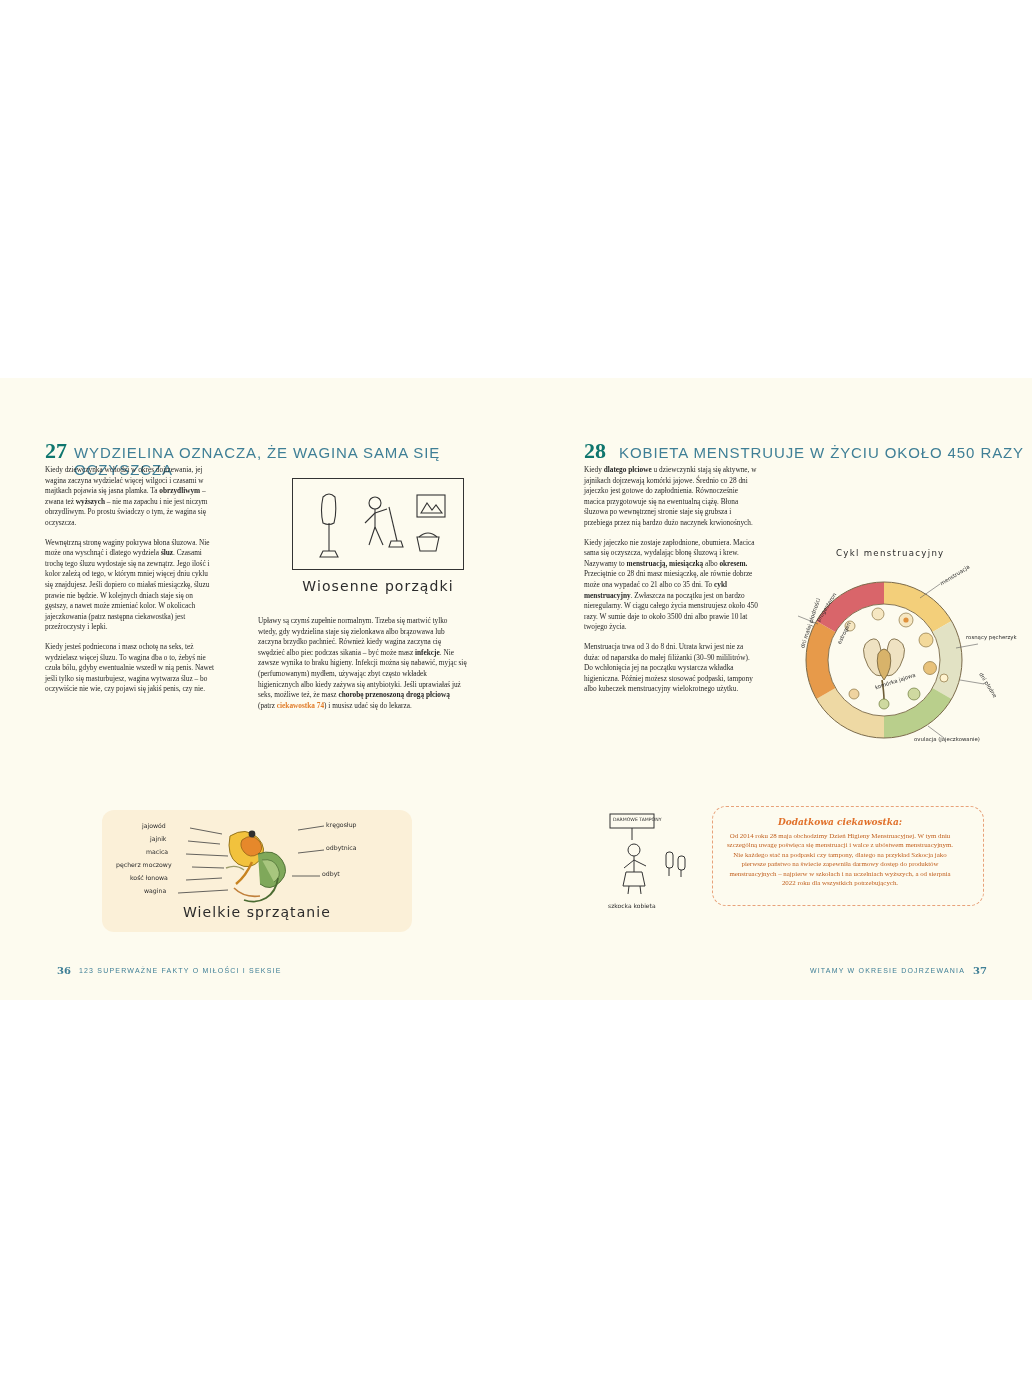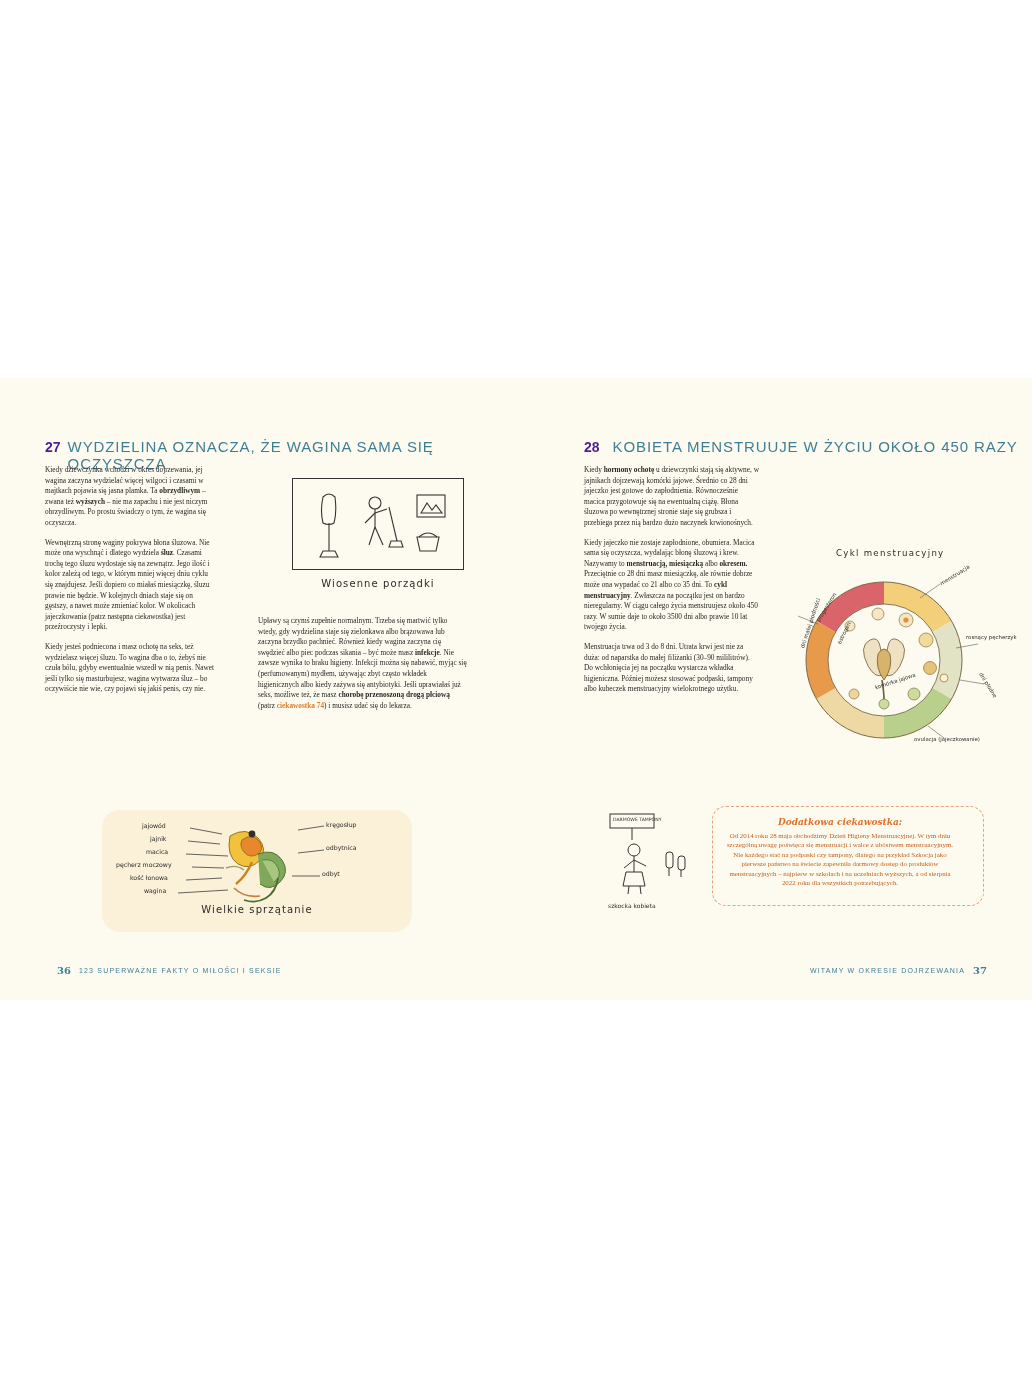--- a/index.html
+++ b/index.html
@@ -38,24 +38,24 @@
   .page.right { left: 516px; }
 
   
   .fact-head {
     position: absolute;
     display: flex;
     align-items: baseline;
     gap: 7px;
   }
   .fact-num {
-    font-family: Liberation Sans, sans-serif;
+    font-family: Liberation Serif, serif;
     font-weight: bold;
-    font-size: 14px;
-    color: #4c1d95;
+    font-size: 22px;
+    color: #0f766e;
     letter-spacing: 0px;
   }
   .fact-title {
     font-family: "Liberation Sans", sans-serif;
     font-size: 15px;
     letter-spacing: 0.9px;
     color: #3f7f96;
     font-weight: normal;
     text-transform: uppercase;
   }
@@ -76,32 +76,32 @@
   
   .sketch-box {
     position: absolute;
     border: 1.3px solid #333;
     background: #fdfbef;
     box-sizing: border-box;
   }
   .cap-hand {
     position: absolute;
     font-family: "DejaVu Sans", sans-serif;
-    font-size: 10px;
+    font-size: 14px;
     letter-spacing: 1.1px;
     color: #2b2b2b;
     text-align: center;
     white-space: nowrap;
   }
 
   
   .cream-panel {
     position: absolute;
     background: #fbf0d8;
-    border-radius: 18px;
+    border-radius: 12px;
   }
 
   
   .dashed-panel {
     position: absolute;
     border: 1.3px dashed #e8a27a;
     border-radius: 14px;
     box-sizing: border-box;
     background: #fdfbef;
   }
@@ -279,21 +279,21 @@
   </div>
 
   <div class="page right">
 
     <div class="fact-head" style="left:68px; top:60px;gap:13px;">
       <span class="fact-num">28</span>
       <span class="fact-title">Kobieta menstruuje w życiu około 450 razy</span>
     </div>
 
     <div class="col" style="left:68px; top:87px; width:176px;">
-      <p>Kiedy <b>hormony ochotę</b> u dziewczynki stają się aktywne, w jajnikach dojrzewają komórki jajowe. Średnio co 28 dni jajeczko jest gotowe do zapłodnienia. Równocześnie macica przygotowuje się na ewentualną ciążę. Błona śluzowa po wewnętrznej stronie staje się grubsza i przebiega przez nią bardzo dużo naczynek krwionośnych.</p>
+      <p>Kiedy <b>dlatego płciowe</b> u dziewczynki stają się aktywne, w jajnikach dojrzewają komórki jajowe. Średnio co 28 dni jajeczko jest gotowe do zapłodnienia. Równocześnie macica przygotowuje się na ewentualną ciążę. Błona śluzowa po wewnętrznej stronie staje się grubsza i przebiega przez nią bardzo dużo naczynek krwionośnych.</p>
       <p>Kiedy jajeczko nie zostaje zapłodnione, obumiera. Macica sama się oczyszcza, wydalając błonę śluzową i krew. Nazywamy to <b>menstruacją, miesiączką</b> albo <b>okresem.</b> Przeciętnie co 28 dni masz miesiączkę, ale równie dobrze może ona wypadać co 21 albo co 35 dni. To <b>cykl menstruacyjny</b>. Zwłaszcza na początku jest on bardzo nieregularny. W ciągu całego życia menstruujesz około 450 razy. W sumie daje to około 3500 dni albo prawie 10 lat twojego życia.</p>
       <p>Menstruacja trwa od 3 do 8 dni. Utrata krwi jest nie za duża: od naparstka do małej filiżanki (30–90 mililitrów). Do wchłonięcia jej na początku wystarcza wkładka higieniczna. Później możesz stosować podpaski, tampony albo kubeczek menstruacyjny wielokrotnego użytku.</p>
     </div>
 
     <div class="cycle-title" style="left:320px; top:170px;">Cykl menstruacyjny</div>
 
     <div style="position:absolute; left:272px; top:186px; width:218px; height:186px;">
       <svg width="218" height="186" viewBox="0 0 218 186">
 
         <g transform="translate(96,96)">

